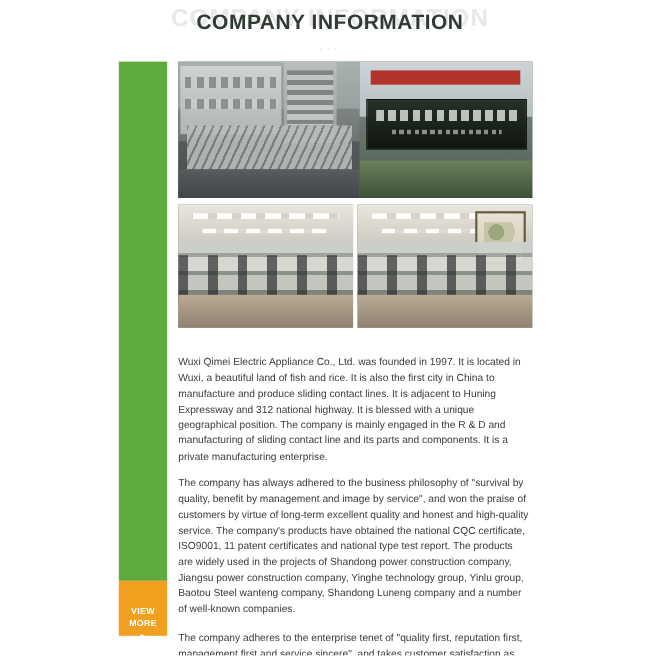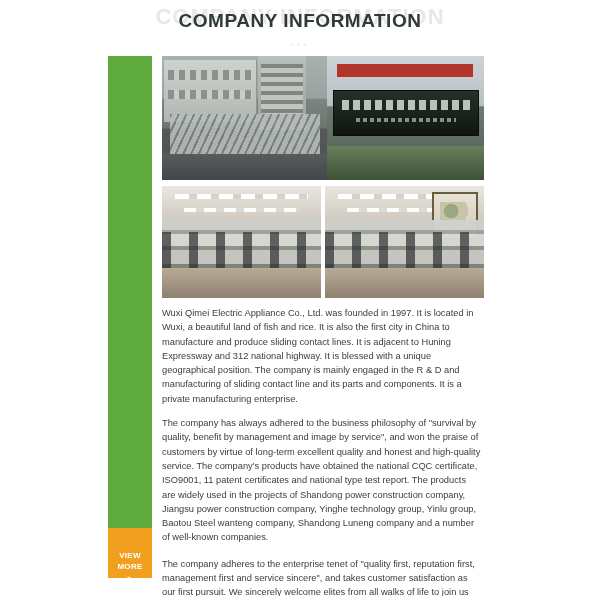--- a/index.html
+++ b/index.html
@@ -263,21 +263,21 @@
   }
 
   
   .para {
     font-size: 9.3px;
     line-height: 14.3px;
     color: #3c3c3c;
     text-align: left;
     margin: 0;
   }
-  .para-1 { margin-top: 8px; width: 320px; }
+  .para-1 { margin-top: 24px; width: 320px; }
   .para-2 { margin-top: 10px; width: 320px; }
   .para-3 { margin-top: 12px; width: 320px; }
 </style>
 </head>
 <body>
 
 <div class="page">
 
   <div class="header">
     <div class="header-ghost">COMPANY INFORMATION</div>

